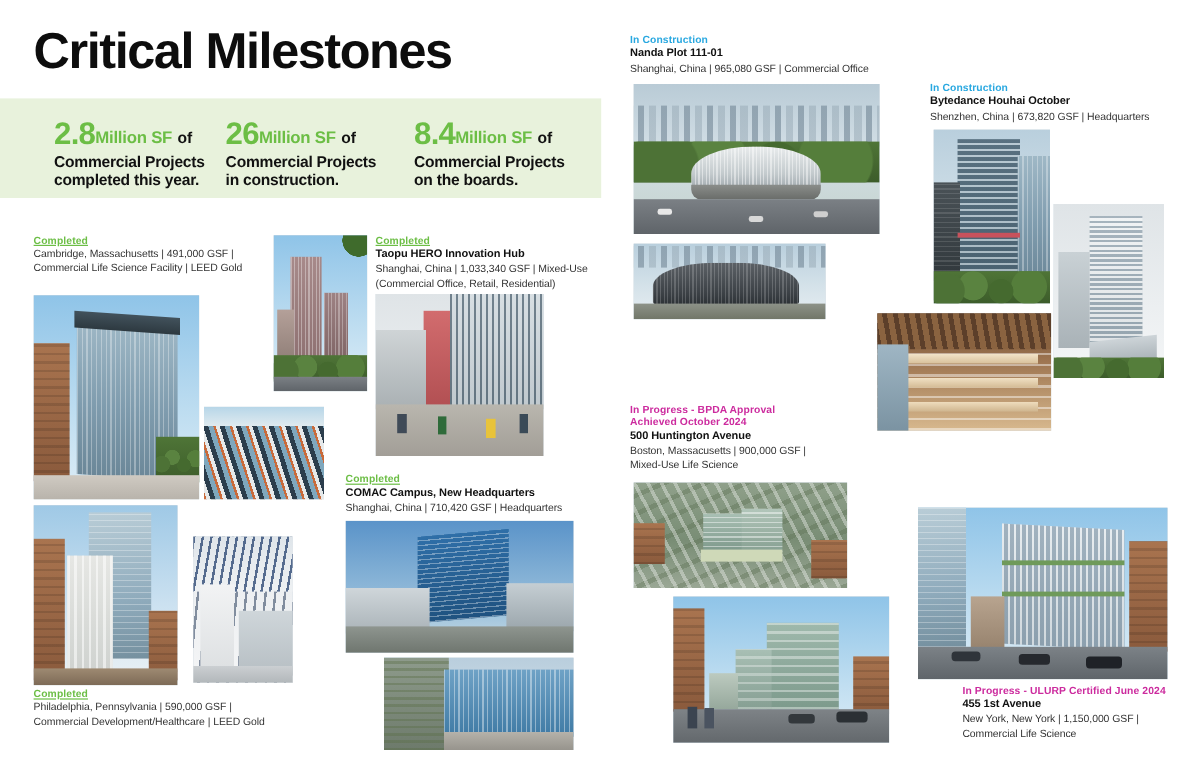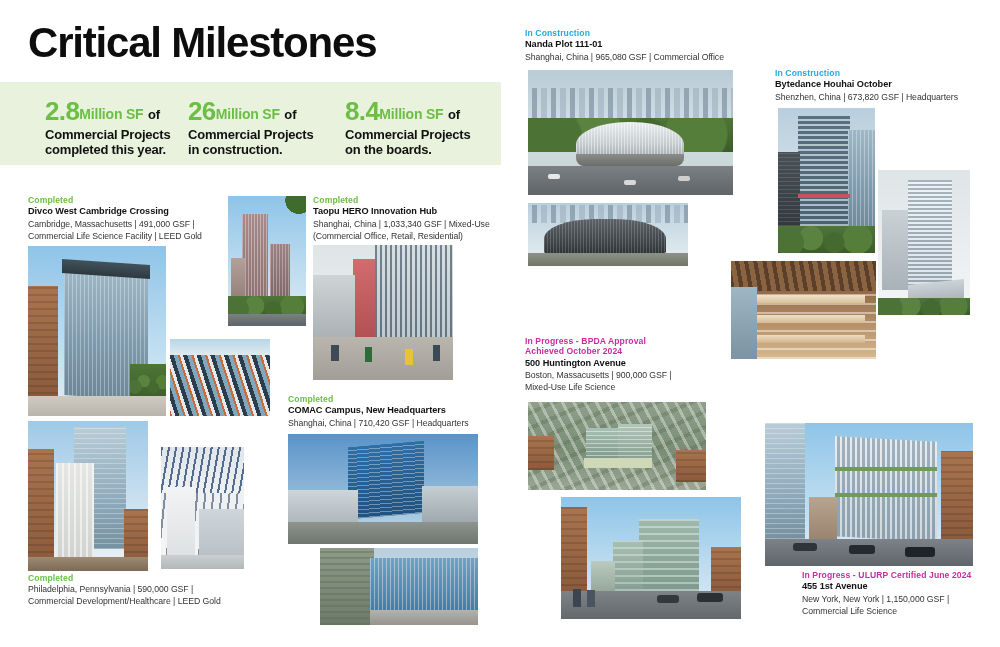--- a/index.html
+++ b/index.html
@@ -36,21 +36,21 @@
     margin-top:3px; font-size:13px; font-weight:bold; color:#111;
     line-height:1.18; letter-spacing:-0.2px; white-space:pre-line;
   }
 
   
   .cap { position:absolute; }
   .cap-status {
     font-size:8.6px; font-weight:bold; letter-spacing:0.1px;
     line-height:1.22; margin-bottom:1px; white-space:pre-line;
   }
-  .st-completed { color:#6cbe45; }
+  .st-completed { color:#6cbe45;text-decoration:underline; }
   .st-construction { color:#29a8e0; }
   .st-progress { color:#cc2b9e; }
   .cap-name {
     font-size:9.2px; font-weight:bold; color:#111; line-height:1.25;
     letter-spacing:-0.05px;
   }
   .cap-meta {
     font-size:8.7px; color:#333; line-height:1.34; white-space:pre-line;
     letter-spacing:-0.05px; margin-top:1px;
   }
@@ -166,21 +166,20 @@
       <div class="stat-head">
         <span class="stat-num">8.4</span><span class="stat-unit">Million SF</span> <span class="stat-of">of</span>
       </div>
       <div class="stat-sub">Commercial Projects
 on the boards.</div>
     </div>
   </div>
 
   <div class="cap" style="left:28px; top:195px; width:230px;">
     <div class="cap-status st-completed">Completed</div>
-    <div class="cap-name">Divco West Cambridge Crossing</div>
     <div class="cap-meta">Cambridge, Massachusetts | 491,000 GSF |
 Commercial Life Science Facility | LEED Gold</div>
   </div>
 
   <div class="ph" style="left:28px; top:246px; width:138px; height:170px;">
     <div class="sky sky-blue"></div>
     <div class="el glassbldg" style="left:36px; top:22px; width:84px; height:130px; transform:skewY(4deg);"></div>
     <div class="el" style="left:34px; top:16px; width:88px; height:14px; background:linear-gradient(180deg,#42525c,#2d3940); transform:skewY(4deg);"></div>
     <div class="el brickbldg" style="left:0px; top:40px; width:30px; height:115px;"></div>
     <div class="el treeline" style="left:102px; top:118px; width:40px; height:38px;"></div>

